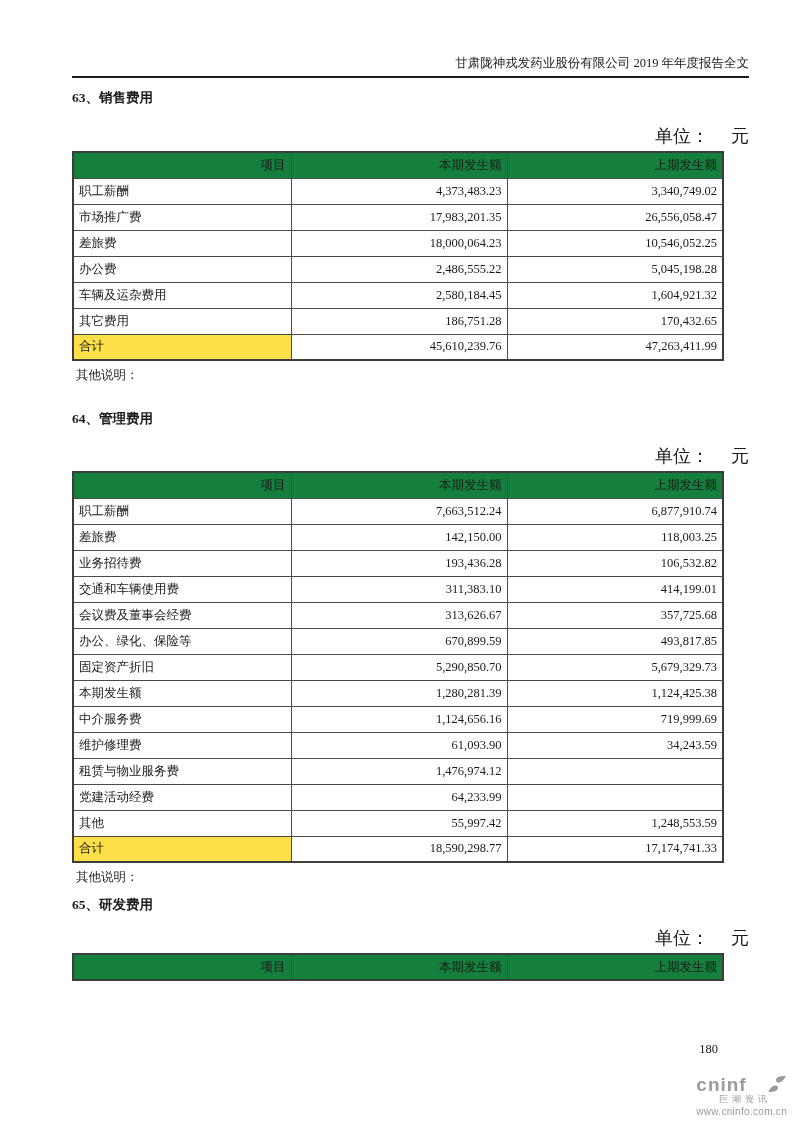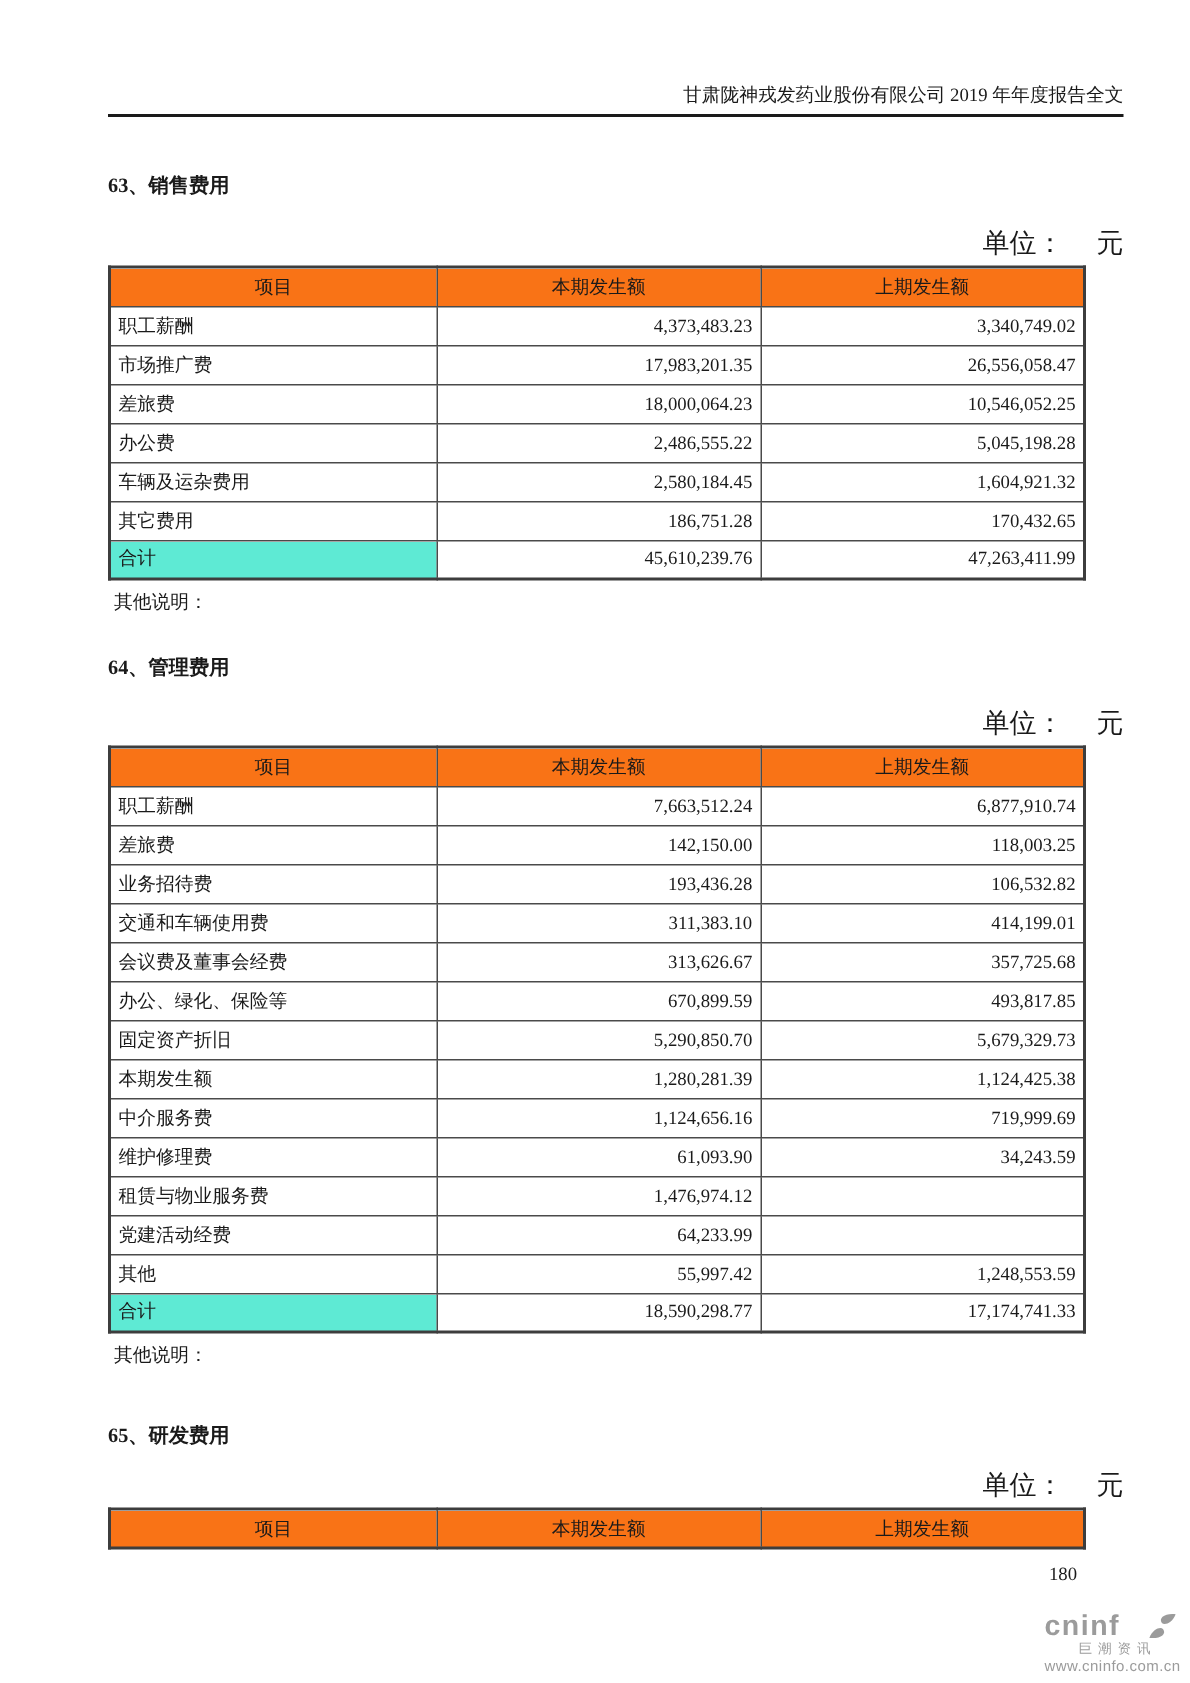--- a/index.html
+++ b/index.html
@@ -19,21 +19,21 @@
     font-size: 12.5px;
     line-height: 16px;
   }
   .header-rule {
     border-top: 2px solid #1a1a1a;
     margin-top: 5px;
     height: 0;
   }
 
   .section-title {
-    margin-top: 37px;
+    margin-top: 11px;
     font-size: 13.5px;
     font-weight: bold;
     line-height: 17px;
   }
   .section-title.mt-lg { margin-top: 27px; }
   .section-title.mt-md { }
 
   .unit-line {
     margin-top: 23px;
     text-align: right;
@@ -54,26 +54,26 @@
   }
   .expense-table th, .expense-table td {
     border: 1px solid #4a4a4a;
     height: 26px;
     padding: 0 5px;
     font-weight: normal;
     overflow: hidden;
     white-space: nowrap;
   }
   .expense-table thead th {
-    background: #f97316;
-    text-align: center;
+    background: #15803d;
+    text-align: right;
   }
   .expense-table td.item { text-align: left; }
   .expense-table td.num { text-align: right; }
-  .expense-table tr.total-row td.item { background: #5eead4; }
+  .expense-table tr.total-row td.item { background: #fde047; }
 
   .other-note {
     margin-top: 7px;
     font-size: 12.5px;
     line-height: 15px;
     padding-left: 4px;
   }
 
   .page-number {
     position: absolute;
@@ -87,21 +87,21 @@
     top: 1074px;
     right: 6px;
     text-align: right;
     color: #9b9b9b;
     font-family: "Liberation Sans", "DejaVu Sans", sans-serif;
     line-height: 1;
   }
   .logo-row {
     display: flex;
     align-items: center;
-    justify-content: flex-start;
+    justify-content: space-between;
     gap: 18px;
   }
   .logo-brand {
     font-size: 19px;
     font-weight: bold;
     letter-spacing: 1px;
   }
   .logo-swirl { width: 20px; height: 20px; }
   .logo-cn {
     font-size: 9px;

